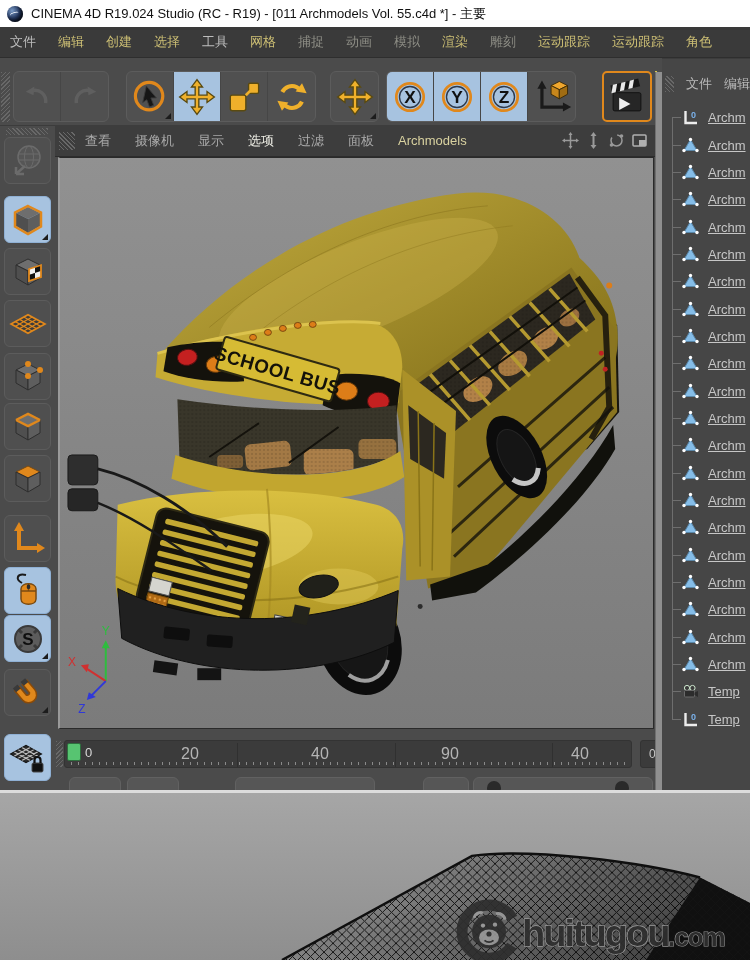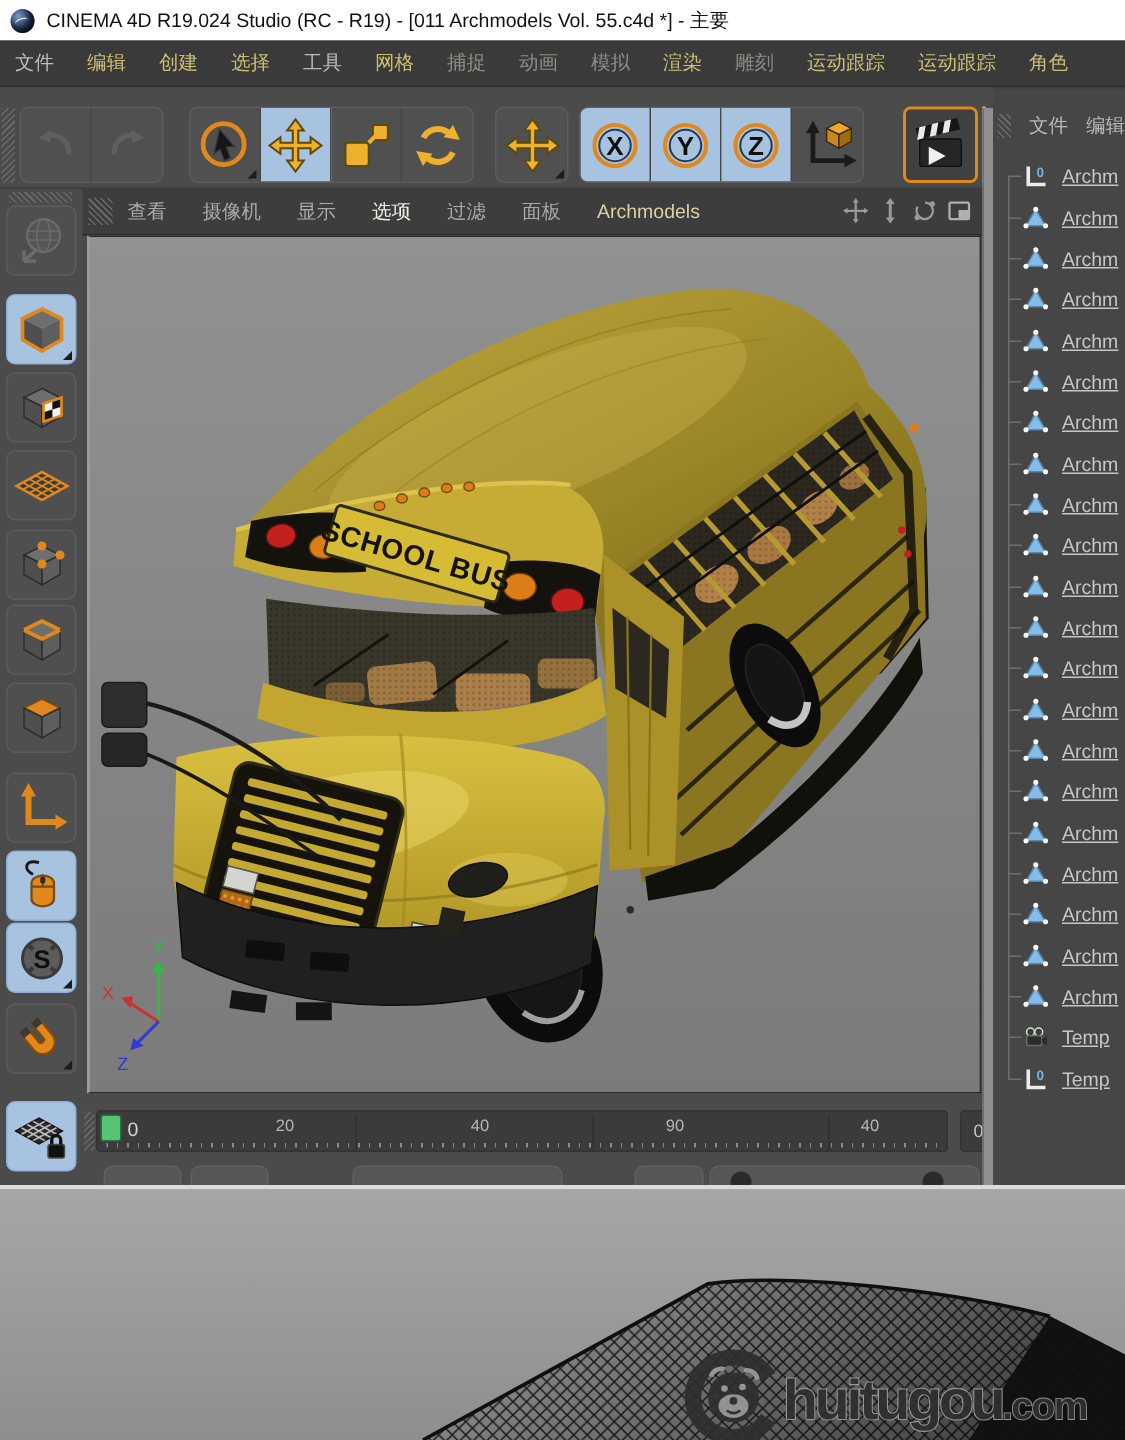--- a/index.html
+++ b/index.html
@@ -61,21 +61,21 @@
 
   
   #timeline{left:55px;top:735px;width:601px;height:37px;background:#4b4b4b;}
   #ruler{position:absolute;left:9px;top:5px;width:568px;height:28px;background:#3b3b3b;
     border:1px solid #333;border-radius:3px;}
   #playhead{position:absolute;left:2px;top:2px;width:14px;height:18px;background:#57c471;
     border:1px solid #2e6e3e;border-radius:2px;}
   .ruler-num{position:absolute;top:4px;font-size:13px;color:#b5b5b5;}
   #ruler-zero{left:20px;color:#d8d8d8;}
   #ruler-labels{position:absolute;left:110px;top:4px;width:420px;display:flex;justify-content:space-between;}
-  #ruler-labels span{font-size:11px;color:#b5b5b5;width:30px;text-align:center;}
+  #ruler-labels span{font-size:16px;color:#b5b5b5;width:30px;text-align:center;}
   .ruler-sep{position:absolute;top:2px;width:1px;height:24px;background:#303030;}
   #ruler-ticks{position:absolute;left:6px;right:6px;bottom:2px;height:3px;
     background:repeating-linear-gradient(90deg,#8a8a8a 0 1px,transparent 1px 7px);}
   #frame-box{position:absolute;left:585px;top:5px;width:71px;height:28px;background:#3b3b3b;
     border:1px solid #333;border-radius:3px;color:#c6c6c6;font-size:12px;display:flex;align-items:center;
     padding-left:8px;}
   #frame-spin{position:absolute;right:2px;top:2px;bottom:2px;width:13px;border-left:1px solid #2e2e2e;
     display:flex;flex-direction:column;align-items:center;justify-content:center;gap:3px;}
   .spin-up{width:0;height:0;border-left:4px solid transparent;border-right:4px solid transparent;border-bottom:5px solid #9a9a9a;}
   .spin-dn{width:0;height:0;border-left:4px solid transparent;border-right:4px solid transparent;border-top:5px solid #9a9a9a;}

